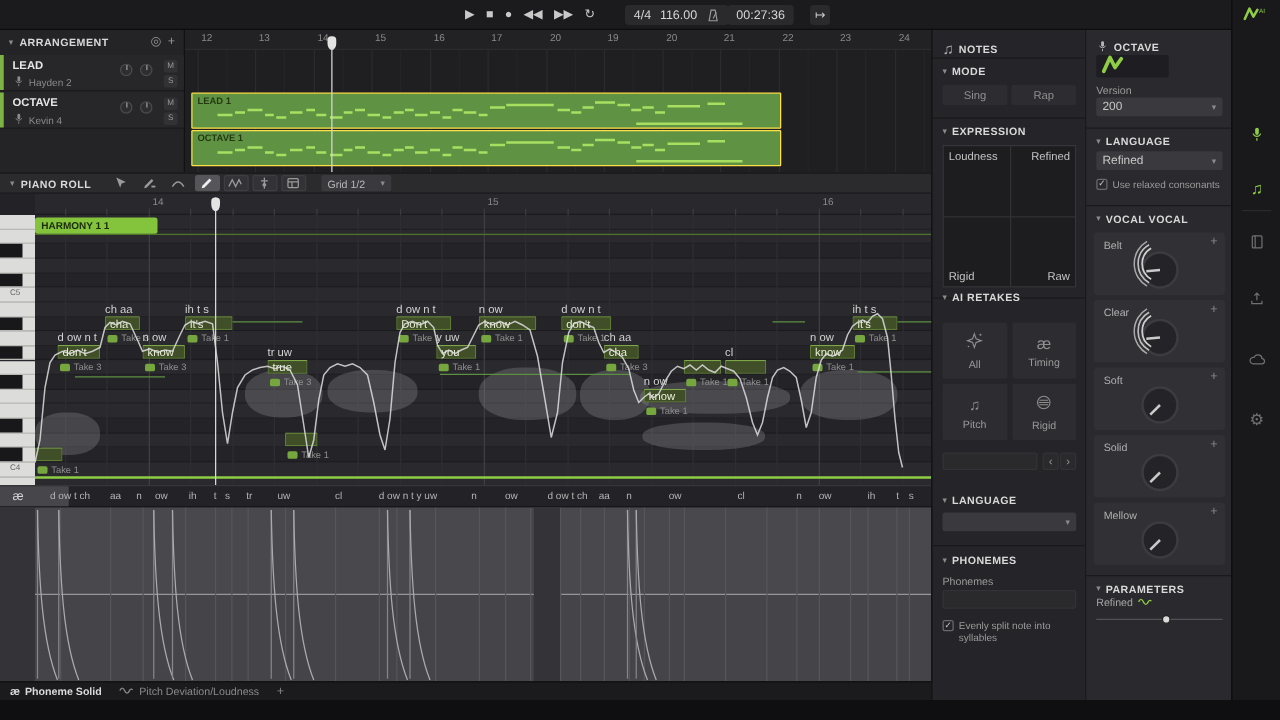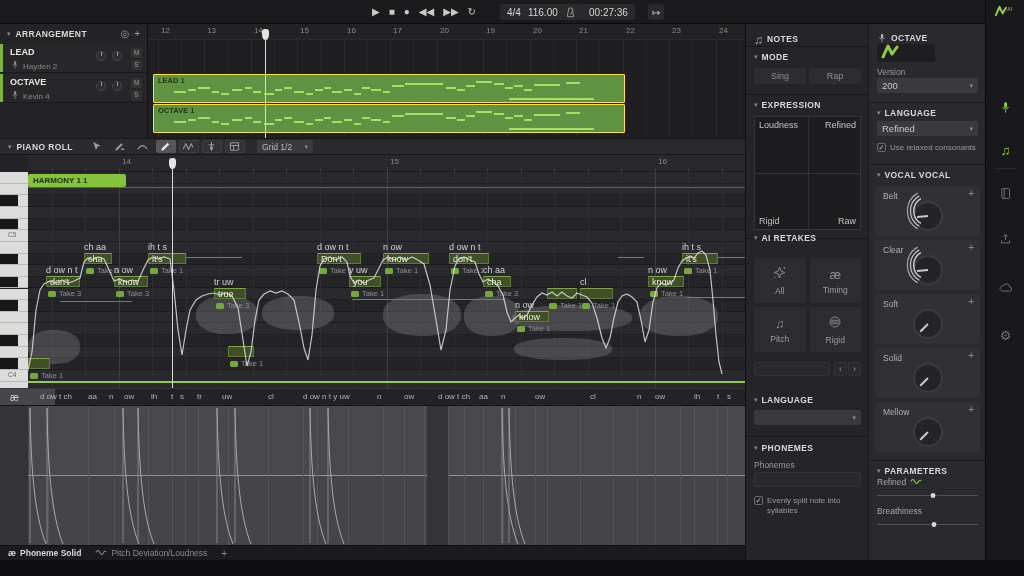--- a/index.html
+++ b/index.html
@@ -983,30 +983,20 @@
                 <path d="M1 4c1.5-3.2 3-3.2 4.5 0s3 3.2 4.5 0c1-2 2-1.5 3-.8" fill="none" stroke="#8fce44" stroke-width="1.2"></path>
               </svg></span>
           </span>
           <div class="strack">
             <span class="sfill"></span>
             <span class="shandle" style="left: 55%;"></span>
           </div>
         </div>
 
 
-        <div class="srow">
-          <span class="slabel">
-            <span>Breathiness</span>
-            <span></span>
-          </span>
-          <div class="strack">
-            <span class="sfill"></span>
-            <span class="shandle" style="left: 56%;"></span>
-          </div>
-        </div>
       </div>
   </div>
 
   <div id="rail">
     <div id="rail-logo"><svg viewBox="0 0 24 16" width="22" height="15">
           <path d="M2 12L6 3l3.5 7L13 4" fill="none" stroke="#8fce44" stroke-width="2.2" stroke-linecap="round" stroke-linejoin="round"></path>
           <text x="14.5" y="7" font-size="5.5" fill="#8fce44" font-family="Liberation Sans">AI</text>
         </svg></div>
     <div id="rail-sep"></div>
     <div id="rail-icons">

